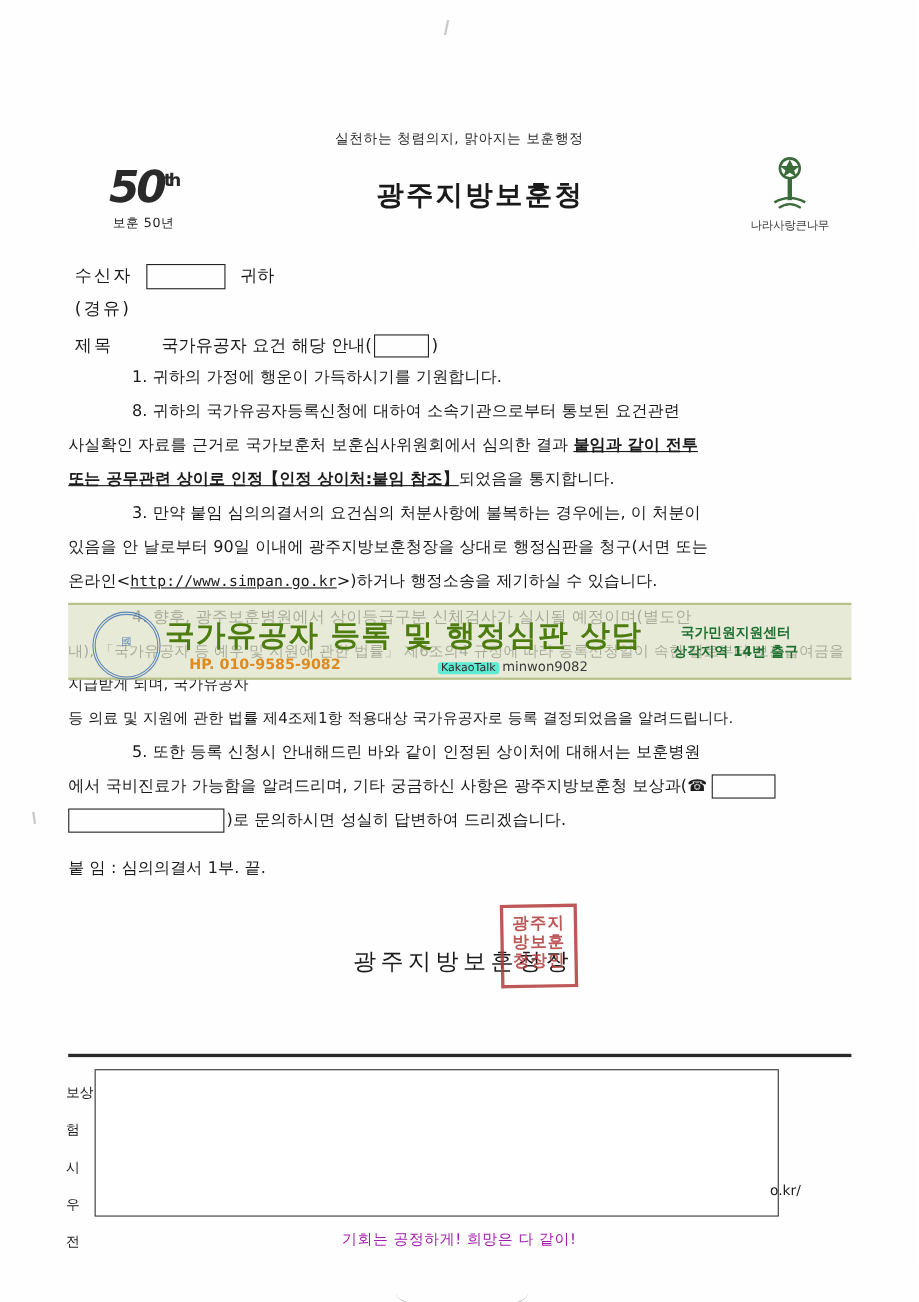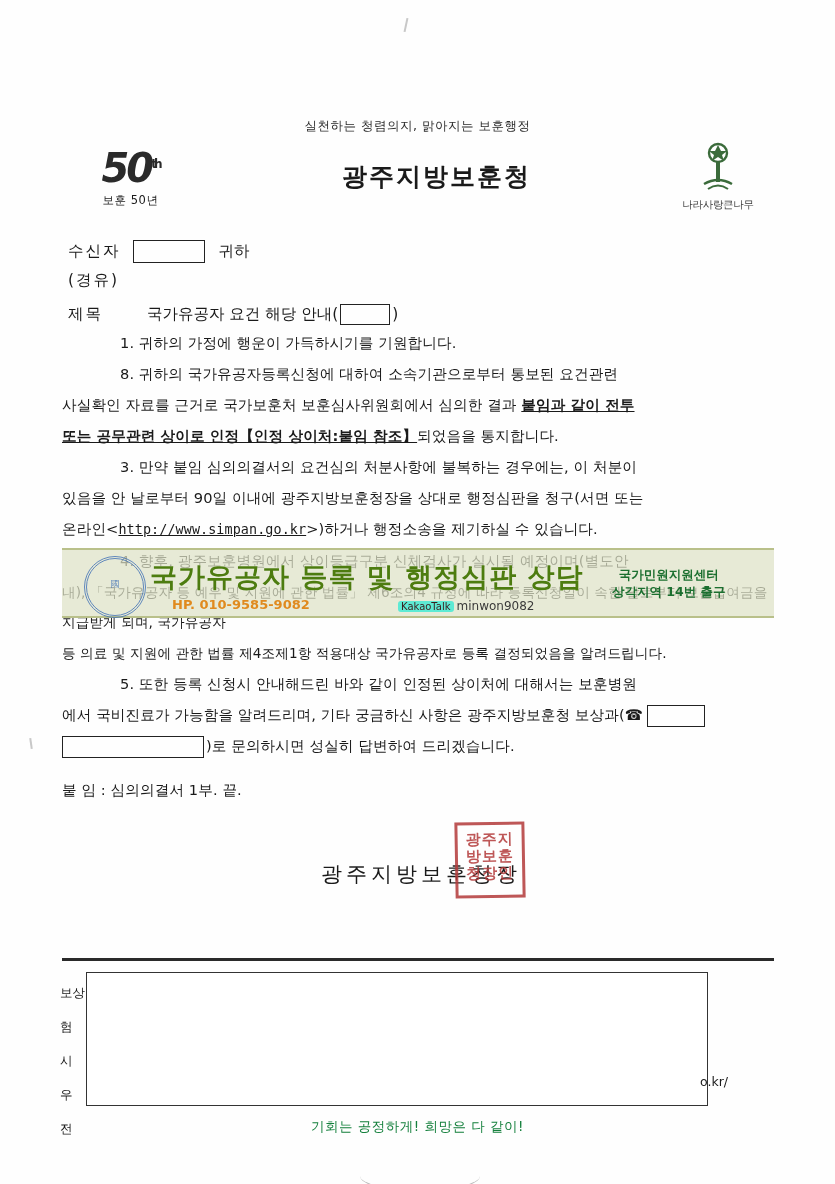--- a/index.html
+++ b/index.html
@@ -55,21 +55,21 @@
   }
   .emblem-left .mark {
     font-size: 40px;
     font-weight: bold;
     font-style: italic;
     color: #2a2a2a;
     line-height: 42px;
     letter-spacing: -3px;
   }
   .emblem-left .mark sup {
-    font-size: 12px;
+    font-size: 16px;
     font-style: normal;
     vertical-align: super;
   }
   .emblem-left .cap {
     font-size: 11.5px;
     margin-top: 4px;
     letter-spacing: .5px;
   }
 
   
@@ -261,21 +261,21 @@
     font-size: 12.5px;
     color: #1a1a1a;
   }
   .footer-slogan {
     position: absolute;
     left: 0;
     top: 1118px;
     width: 835px;
     text-align: center;
     font-size: 13.5px;
-    color: #15803d;
+    color: #a21caf;
     letter-spacing: .5px;
   }
 
   
   .speck {
     position: absolute;
     background: #9a9a9a;
     opacity: .55;
   }
   .arc {

